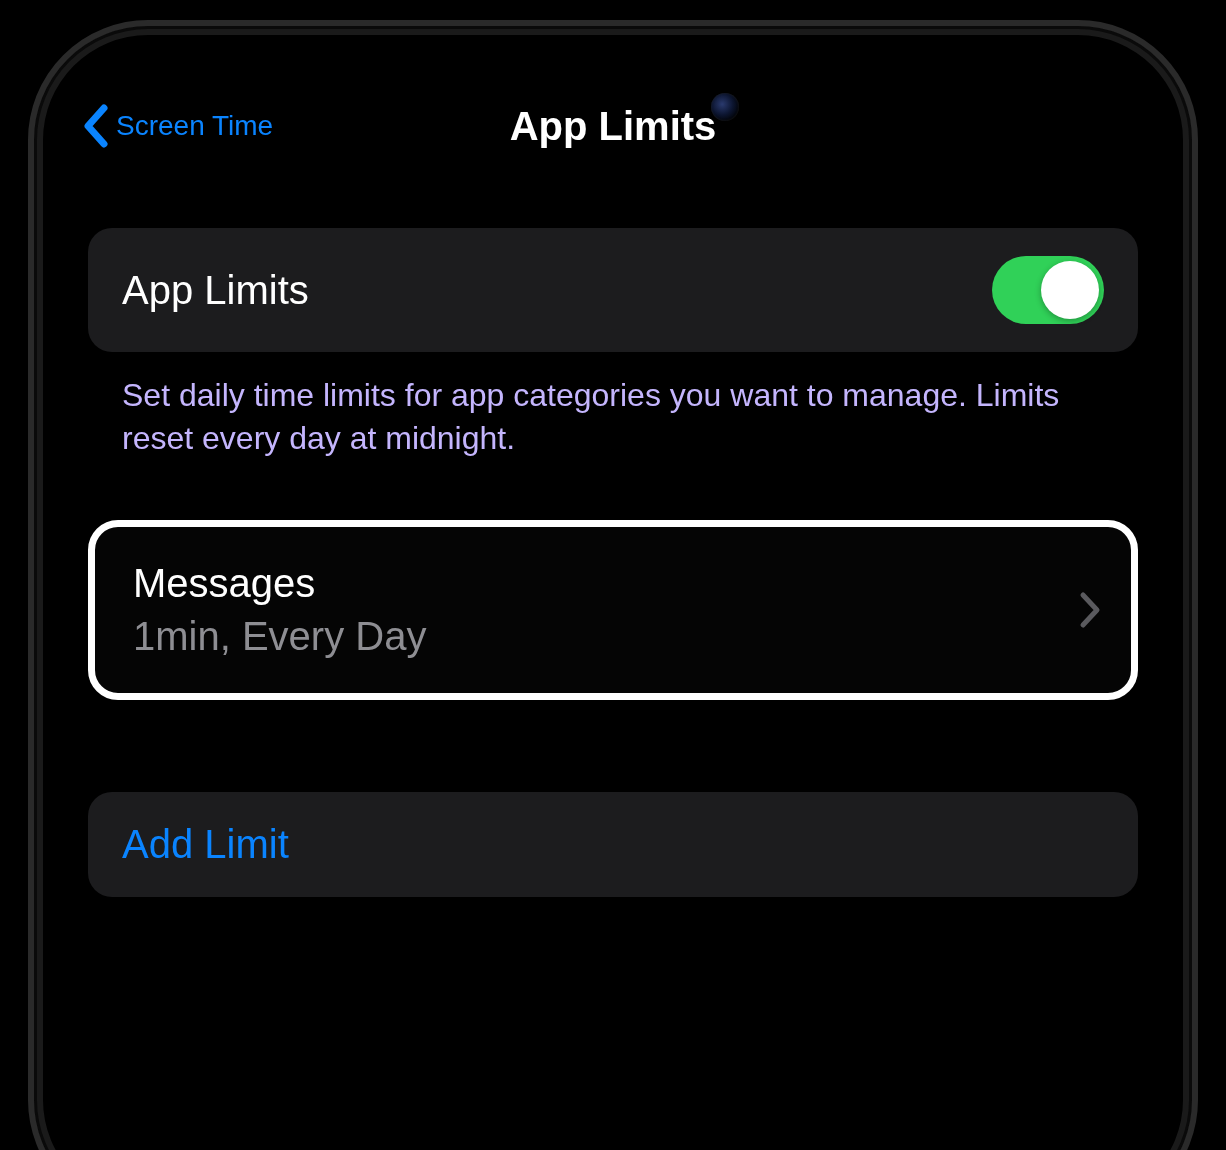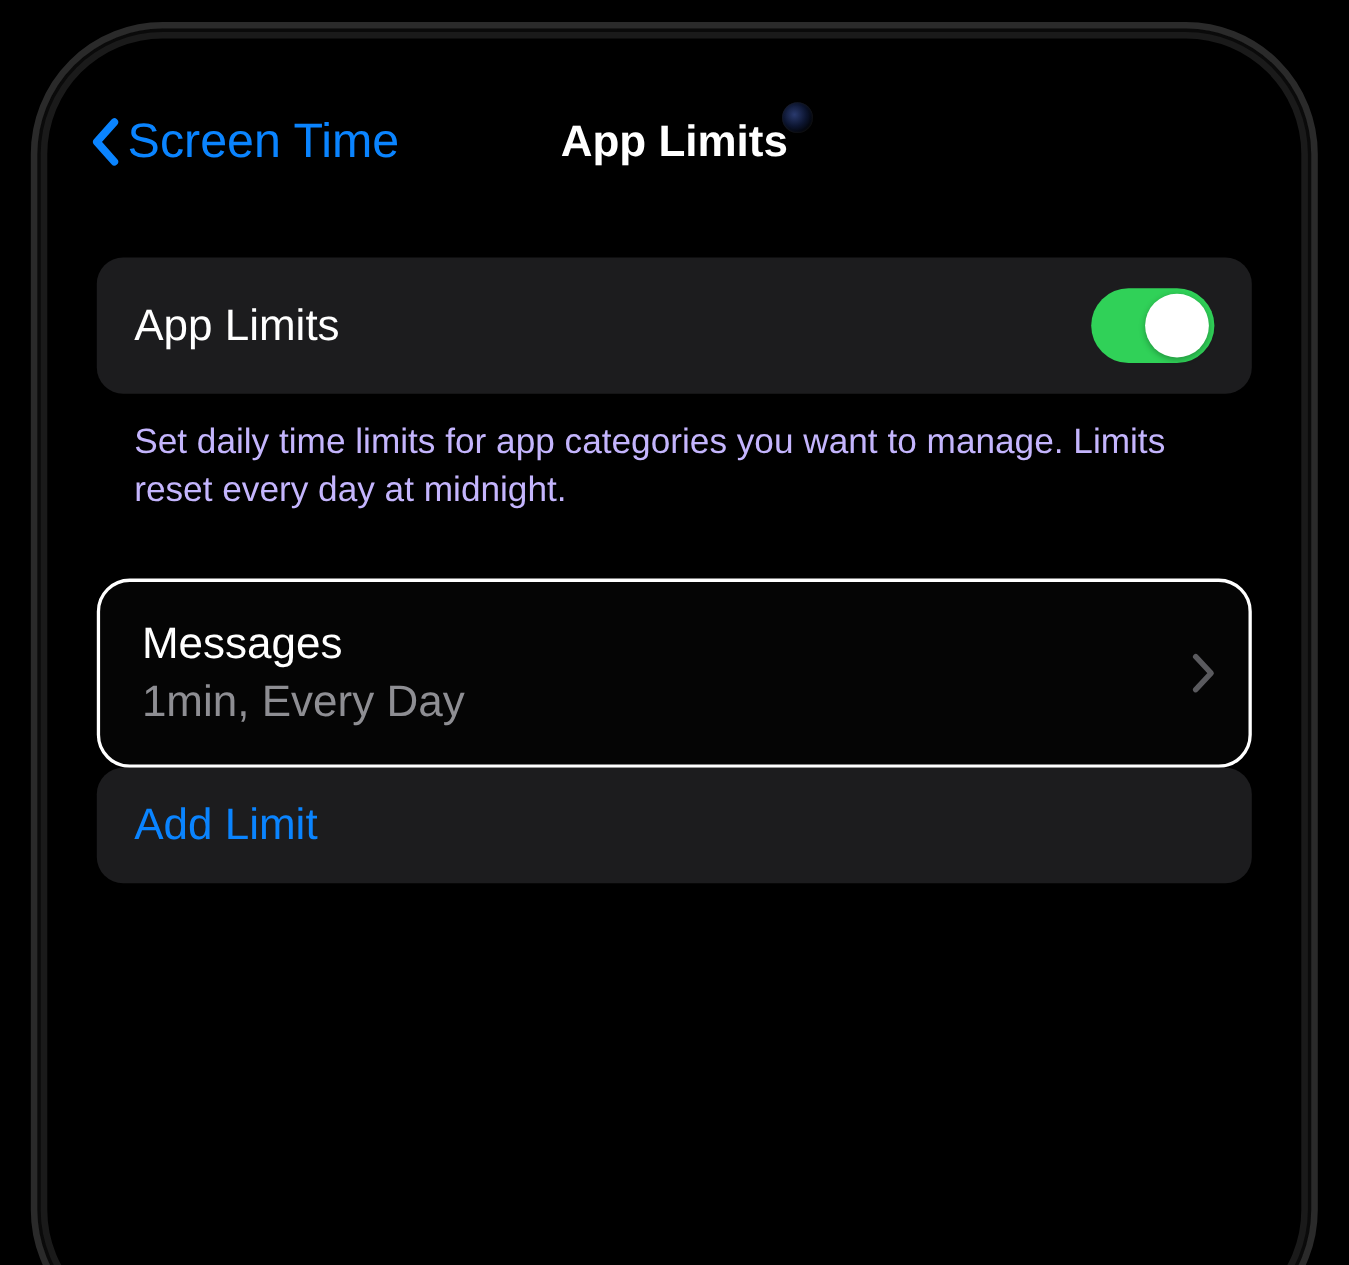--- a/index.html
+++ b/index.html
@@ -138,21 +138,21 @@
       display: flex;
       align-items: center;
       padding: 60px 30px 20px 30px;
       position: relative;
     }
     
     .back-button {
       display: flex;
       align-items: center;
       color: #0a84ff;
-      font-size: 44px;
+      font-size: 28px;
       font-weight: 400;
       gap: 8px;
       cursor: pointer;
     }
     
     .back-chevron svg { display: block; }
     
     .nav-title {
       position: absolute;
       left: 50%;
@@ -211,21 +211,21 @@
       line-height: 1.35;
       padding: 22px 34px 0 34px;
     }
     
     .limits-group {
       margin-top: 60px;
     }
     
     .limit-row {
       background: #050505;
-      border: 3px solid #ffffff;
+      border: 7px solid #ffffff;
       border-radius: 30px;
       padding: 34px 30px 34px 38px;
       display: flex;
       align-items: center;
       justify-content: space-between;
       cursor: pointer;
     }
     
     .limit-left {
       display: flex;
@@ -245,20 +245,21 @@
     }
     
     .chevron-right {
       color: #5a5a5e;
       display: flex;
       align-items: center;
     }
     .chevron-right svg { display: block; }
     
     .add-group {
+      margin-top: 92px;
     }
     
     .add-row {
       background: #1c1c1e;
       border-radius: 24px;
       padding: 30px 34px;
       cursor: pointer;
     }
     
     .add-label {

